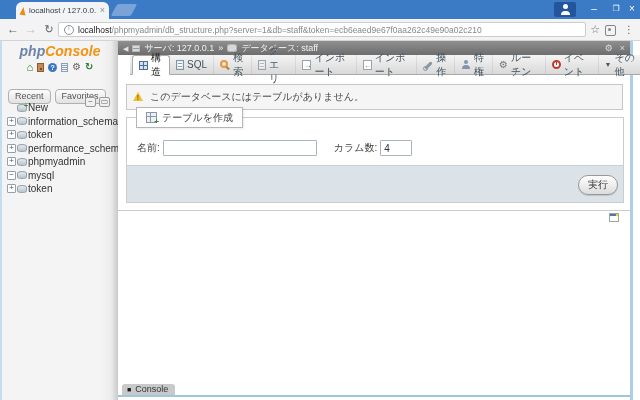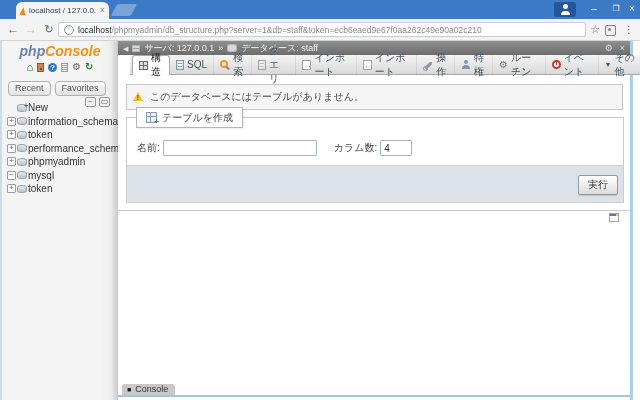--- a/index.html
+++ b/index.html
@@ -50,21 +50,21 @@
   .side-icons{display:flex;justify-content:center;align-items:center;gap:4px;margin-top:2px;height:12px}
   .home-glyph{font-size:11px;color:#2e7d32;font-weight:bold;line-height:11px}
   .door-ico{width:7px;height:9px;background:#c68958;border:1px solid #8d5c33;position:relative;box-sizing:border-box}
   .door-ico::after{content:"";position:absolute;right:1px;top:4px;width:2px;height:2px;background:#5d3a1c;border-radius:50%}
   .help-ico{width:9px;height:9px;background:#3a77c2;border-radius:50%;position:relative}
   .help-ico::after{content:"?";position:absolute;left:0;right:0;top:0px;text-align:center;font-size:7px;color:#fff;font-weight:bold;line-height:9px}
   .page-ico{width:7px;height:9px;border:1px solid #90a0b0;background-color:#fff;box-sizing:border-box;
     background-image:repeating-linear-gradient(to bottom,transparent 0 1px,#7d9bd2 1px 2px);background-clip:content-box;padding:1px 0}
   .gear-glyph{font-size:10px;color:#666;line-height:10px}
   .reload-glyph{font-size:10px;color:#2e7d32;font-weight:bold;line-height:10px}
-  .panel-btns{display:flex;gap:4px;margin:8px 0 0 6px}
+  .panel-btns{display:flex;gap:4px;margin:16px 0 0 6px}
   .pbtn{font-size:9px;color:#555;background:linear-gradient(#fcfcfc,#e2e2e2);border:1px solid #b0b0b0;
     border-radius:4px;padding:2px 6px;line-height:9px}
   .tree-ctrl{position:absolute;right:8px;top:56px;display:flex;gap:3px}
   .tctrl{width:9px;height:8px;border:1px solid #9a9a9a;background:#f0f0f0;border-radius:2px;
     font-size:8px;line-height:7px;text-align:center;color:#666}
   .tree{position:absolute;left:5px;top:60px;right:2px}
   .trow{display:flex;align-items:center;height:13.5px;gap:1px;white-space:nowrap;font-size:10px;color:#333;cursor:default}
   .trow.newrow{padding-left:10px}
   .expander{width:7px;height:7px;border:1px solid #93a1ad;background:#fff;border-radius:1px;flex:none;
     font-size:8px;line-height:6px;text-align:center;color:#4a5a68}
@@ -130,21 +130,21 @@
   .fieldset{position:absolute;left:8px;top:76px;width:498px;height:86px;border:1px solid #ccc;background:#fff;box-sizing:border-box}
   .fs-row{position:absolute;left:0;top:22px;width:100%;box-sizing:border-box;display:flex;align-items:center;gap:3px;
     padding:0 10px;font-size:10px;color:#444}
   .txt-input{height:14px;border:1px solid #aab4be;border-radius:1px;font-size:10px;padding:0 3px;
     font-family:"Liberation Sans","DejaVu Sans",sans-serif;color:#333;box-sizing:content-box}
   .name-input{width:146px}
   .cols-label{margin-left:14px}
   .cols-input{width:24px}
   .fs-footer{position:absolute;left:0;bottom:0;width:100%;height:37px;background:#dbe3e9;border-top:1px solid #c6cfd6;box-sizing:border-box}
   .go-btn{position:absolute;right:5px;top:9px;padding:2px 9px;font-size:10px;color:#333;
-    background:linear-gradient(#ffffff,#dcdcdc);border:1px solid #999;border-radius:2px;
+    background:linear-gradient(#ffffff,#dcdcdc);border:1px solid #999;border-radius:10px;
     font-family:Liberation Sans, sans-serif;box-shadow:0 1px 1px rgba(0,0,0,.15)}
   .hr{position:absolute;left:0;top:169px;width:512px;border-top:1px solid #ccc}
   .mini-win{position:absolute;right:11px;top:172px;width:10px;height:9px;border:1px solid #98a4b0;background:#fff;box-sizing:border-box}
   .mini-win::before{content:"";position:absolute;left:0;top:0;right:0;height:2px;background:#5578a8}
   .mini-win::after{content:"";position:absolute;right:0;top:0;width:2px;height:2px;background:#ffd21e}
   .console-chip{position:absolute;left:4px;top:343px;background:#c9c9c9;border-radius:3px 3px 0 0;
     padding:1px 7px 2px 5px;font-size:9px;color:#333;display:flex;align-items:center;gap:4px;line-height:9px}
   .console-square{font-size:7px;line-height:7px;color:#1a1a1a}
   .console-line{position:absolute;left:0;top:354px;width:512px;height:0;border-top:2px solid #9fc6da}
 </style>

